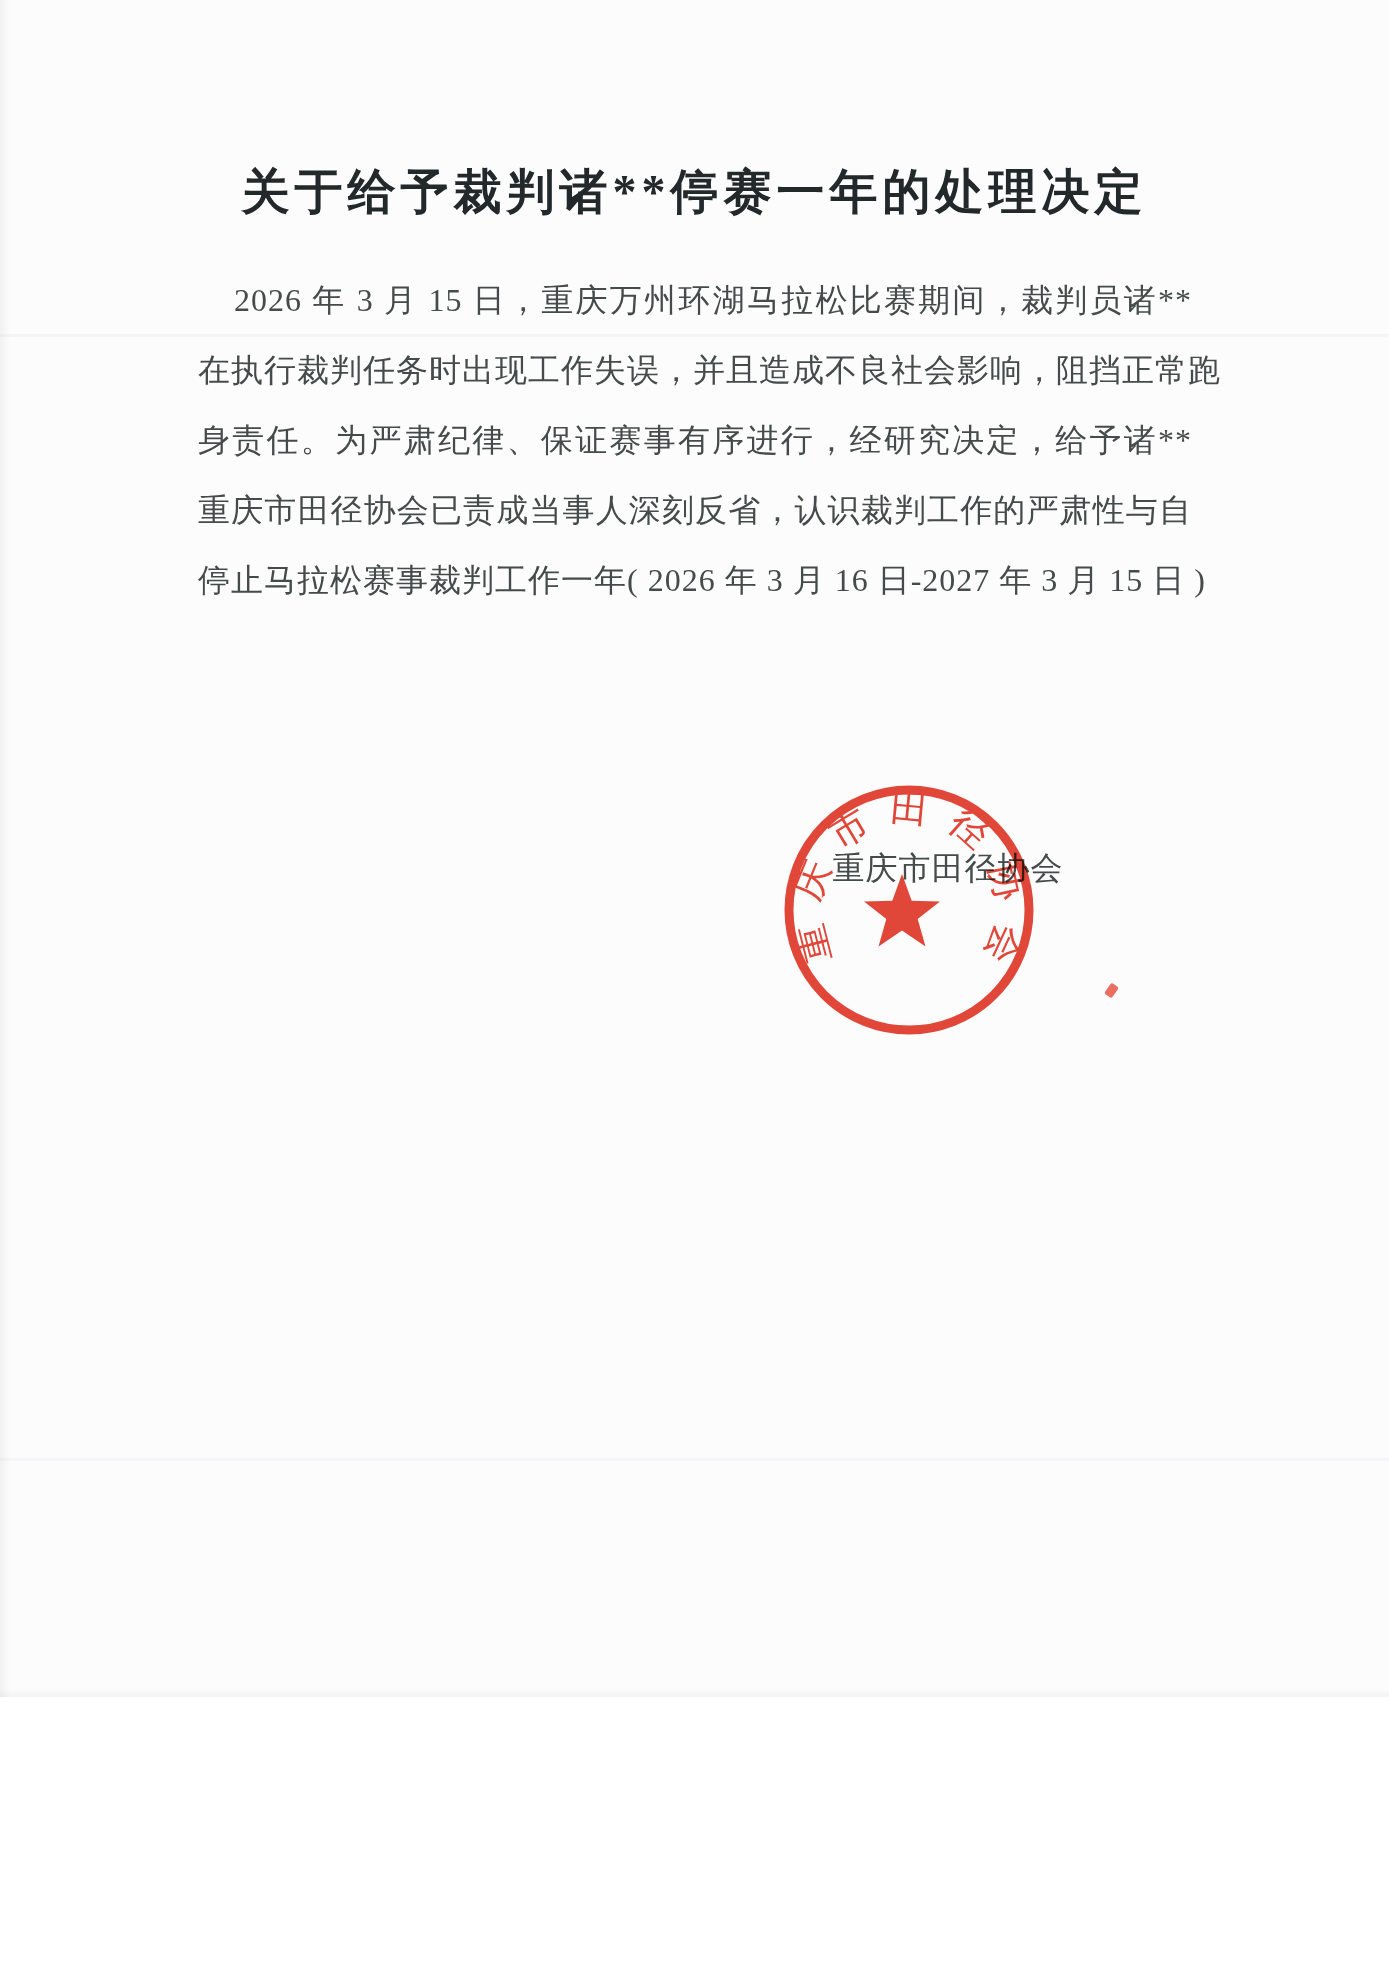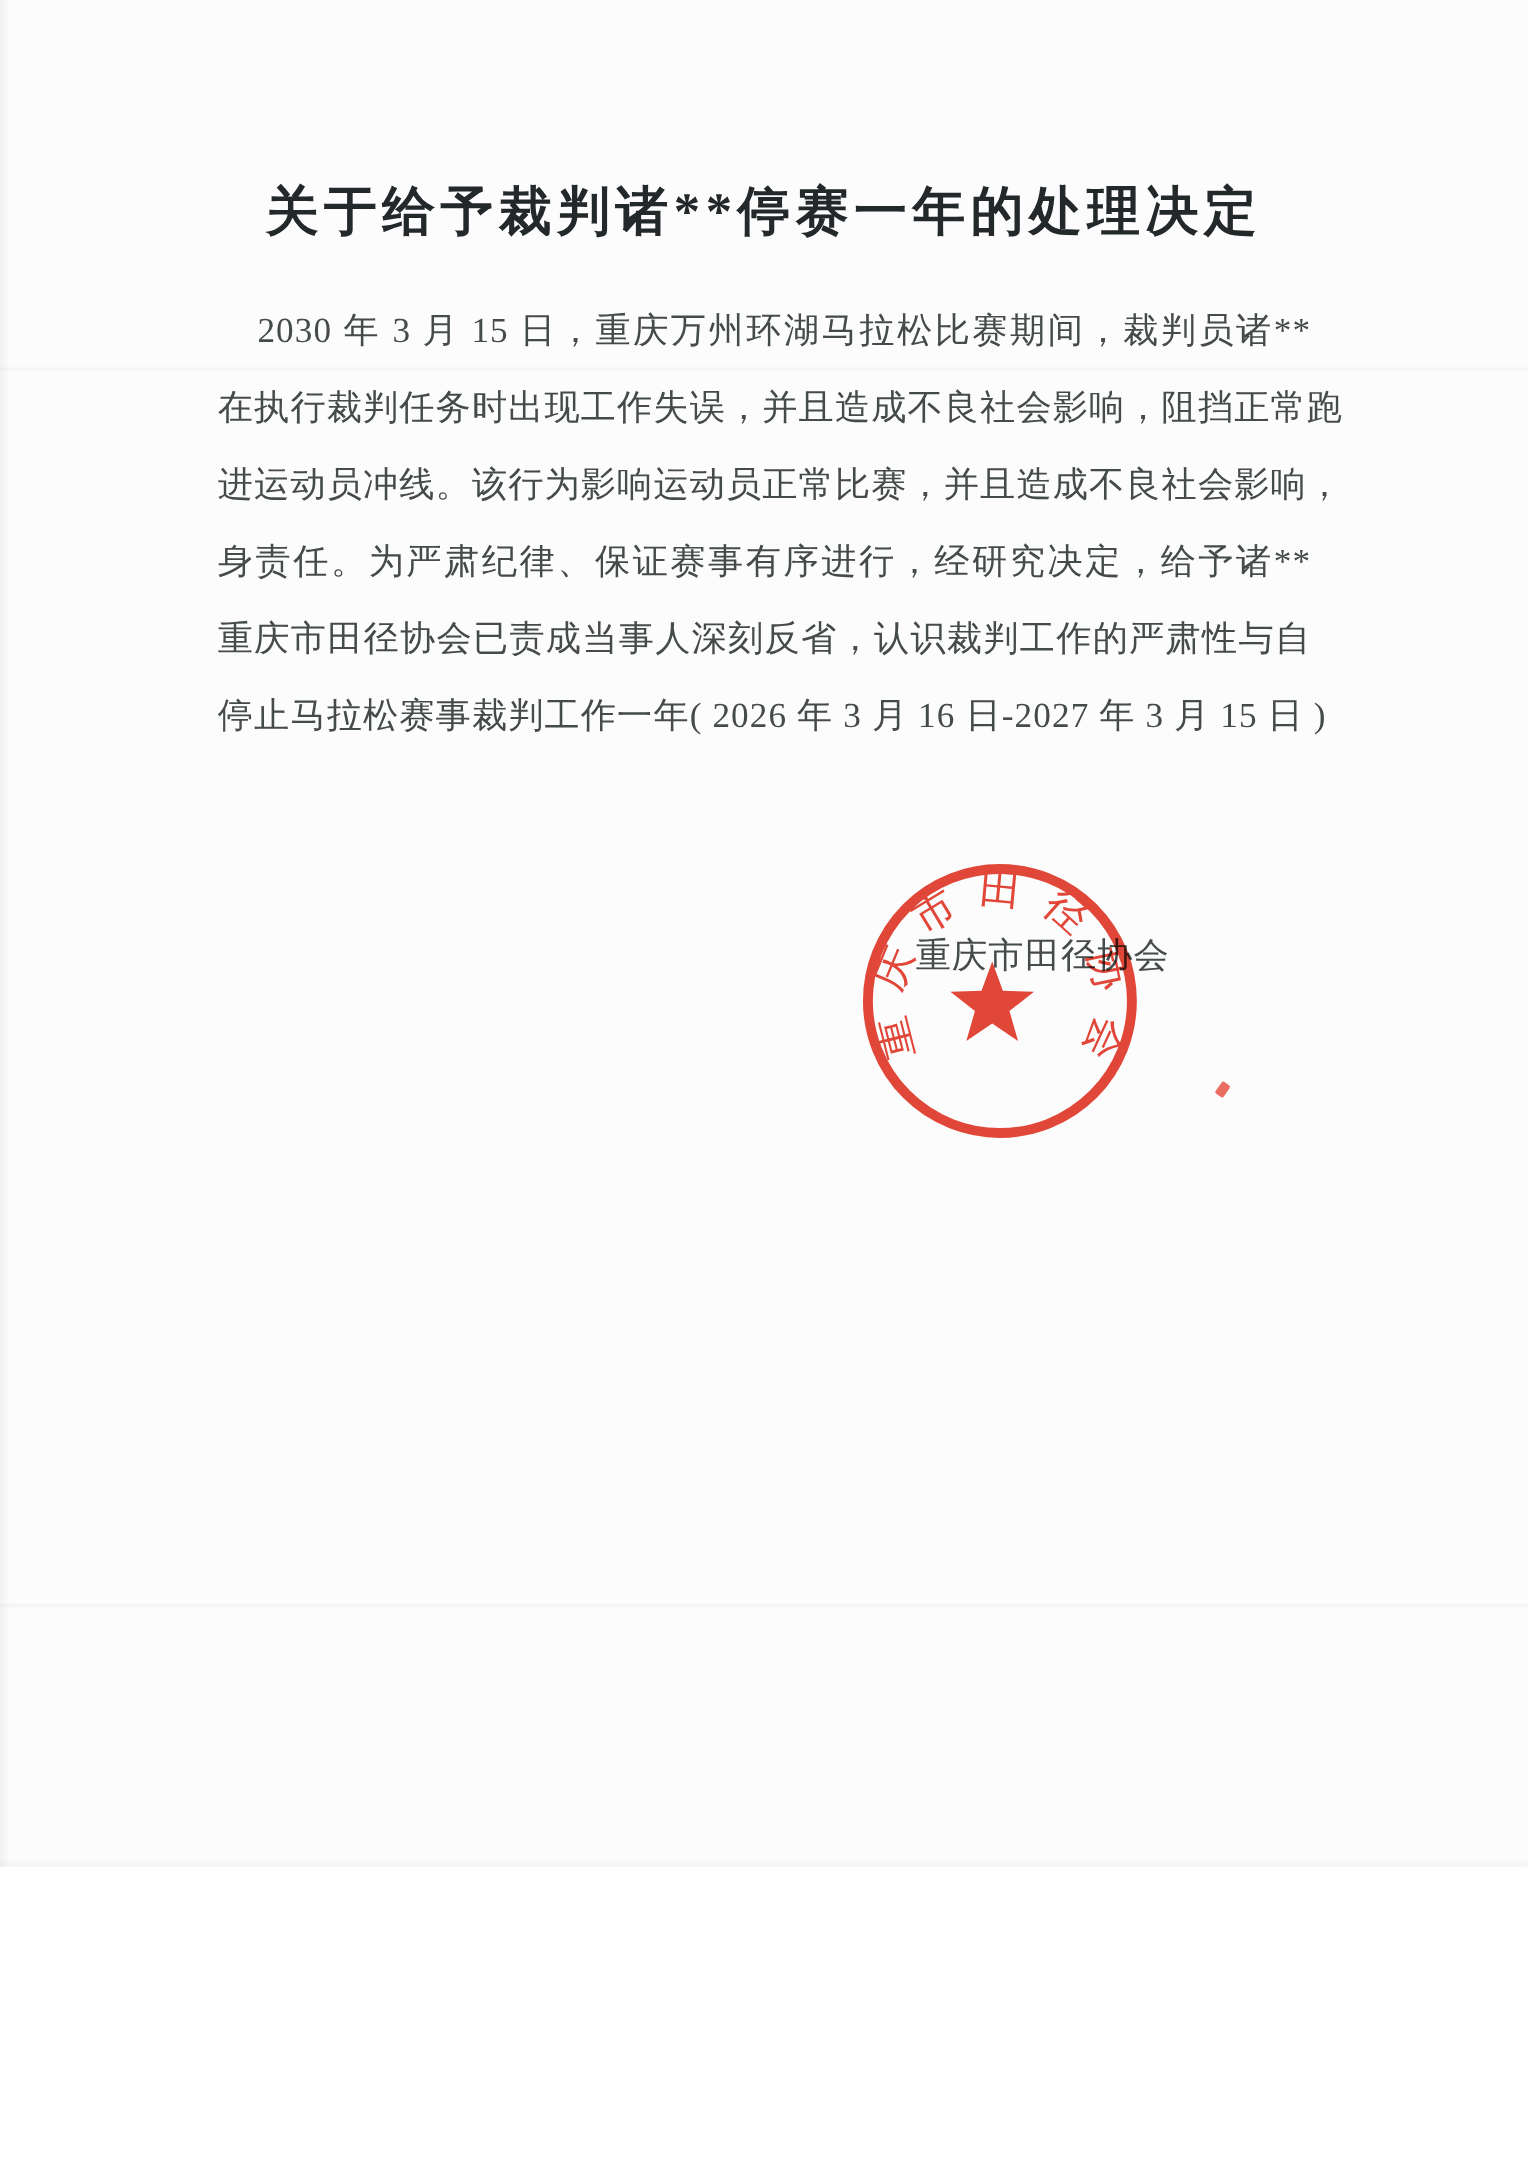--- a/index.html
+++ b/index.html
@@ -77,23 +77,22 @@
 <div class="page">
 
   <div class="band b1"></div>
   <div class="band b2"></div>
   <div class="edge-shade"></div>
   <div class="bottom-shade"></div>
 
   <h1 class="title">关于给予裁判诸**停赛一年的处理决定</h1>
 
   <div class="body-text">
-    <div class="line indent">2030 年 3 月 15 日，重庆万州环湖马拉松比赛期间，裁判员诸**</div>
+    <div class="line indent">2026 年 3 月 15 日，重庆万州环湖马拉松比赛期间，裁判员诸**</div>
     <div class="line">在执行裁判任务时出现工作失误，并且造成不良社会影响，阻挡正常跑</div>
-    <div class="line">进运动员冲线。该行为影响运动员正常比赛，并且造成不良社会影响，</div>
     <div class="line">身责任。为严肃纪律、保证赛事有序进行，经研究决定，给予诸**</div>
     <div class="line">重庆市田径协会已责成当事人深刻反省，认识裁判工作的严肃性与自</div>
     <div class="line">停止马拉松赛事裁判工作一年( 2026 年 3 月 16 日-2027 年 3 月 15 日 )</div>
   </div>
 
   <div class="sig-block">
     <div>重庆市田径协会</div>
   </div>
 
   <svg class="stamp" viewBox="-130 -130 260 260" xmlns="http://www.w3.org/2000/svg">

